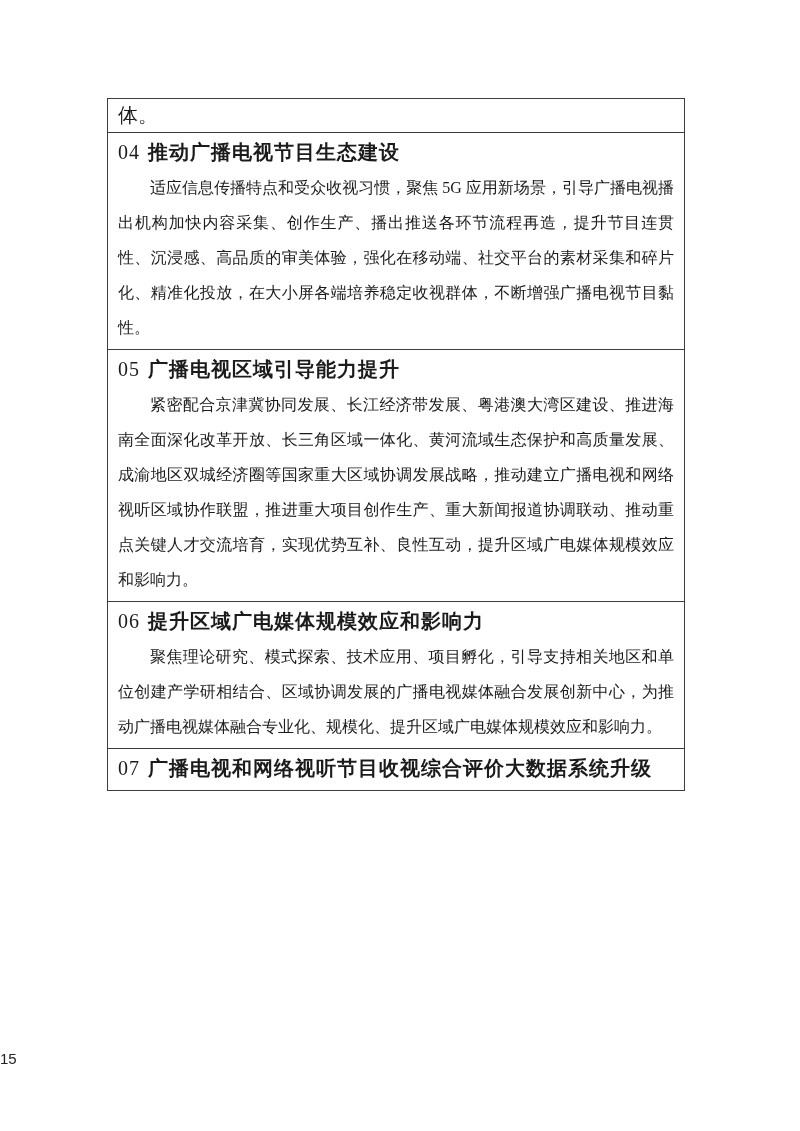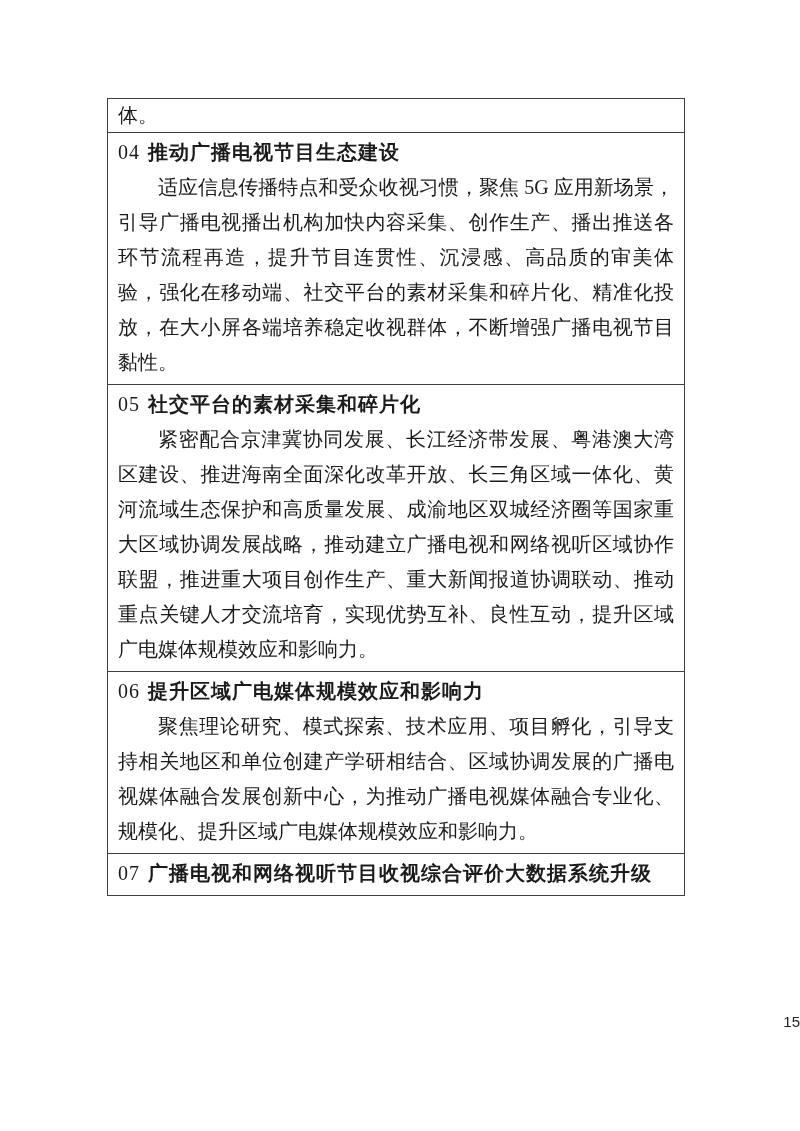--- a/index.html
+++ b/index.html
@@ -48,33 +48,33 @@
     letter-spacing: 1px;
   }
   .sec-num {
     display: inline-block;
     font-weight: normal;
     letter-spacing: 1px;
     margin-right: 8px;
   }
   .sec-body {
     margin: 0;
-    font-size: 20px;
+    font-size: 16px;
     line-height: 35px;
     text-align: justify;
     text-justify: inter-ideograph;
     text-indent: 2em;
     letter-spacing: 0;
   }
   .page-number {
     position: absolute;
-    top: 1013px;
+    top: 1050px;
     left: 0;
     width: 100%;
-    text-align: right;
+    text-align: left;
     font-size: 15px;
     font-family: "Liberation Sans", sans-serif;
     color: #222222;
   }
 </style>
 </head>
 <body>
 
 <div class="page">
 
@@ -86,21 +86,21 @@
 
     <div class="row section">
       <div class="sec-heading">
         <span class="sec-num">04</span><span class="sec-title">推动广播电视节目生态建设</span>
       </div>
       <p class="sec-body">适应信息传播特点和受众收视习惯，聚焦 5G 应用新场景，引导广播电视播出机构加快内容采集、创作生产、播出推送各环节流程再造，提升节目连贯性、沉浸感、高品质的审美体验，强化在移动端、社交平台的素材采集和碎片化、精准化投放，在大小屏各端培养稳定收视群体，不断增强广播电视节目黏性。</p>
     </div>
 
     <div class="row section">
       <div class="sec-heading">
-        <span class="sec-num">05</span><span class="sec-title">社交平台的素材采集和碎片化</span>
+        <span class="sec-num">05</span><span class="sec-title">广播电视区域引导能力提升</span>
       </div>
       <p class="sec-body">紧密配合京津冀协同发展、长江经济带发展、粤港澳大湾区建设、推进海南全面深化改革开放、长三角区域一体化、黄河流域生态保护和高质量发展、成渝地区双城经济圈等国家重大区域协调发展战略，推动建立广播电视和网络视听区域协作联盟，推进重大项目创作生产、重大新闻报道协调联动、推动重点关键人才交流培育，实现优势互补、良性互动，提升区域广电媒体规模效应和影响力。</p>
     </div>
 
     <div class="row section">
       <div class="sec-heading">
         <span class="sec-num">06</span><span class="sec-title">提升区域广电媒体规模效应和影响力</span>
       </div>
       <p class="sec-body">聚焦理论研究、模式探索、技术应用、项目孵化，引导支持相关地区和单位创建产学研相结合、区域协调发展的广播电视媒体融合发展创新中心，为推动广播电视媒体融合专业化、规模化、提升区域广电媒体规模效应和影响力。</p>
     </div>

